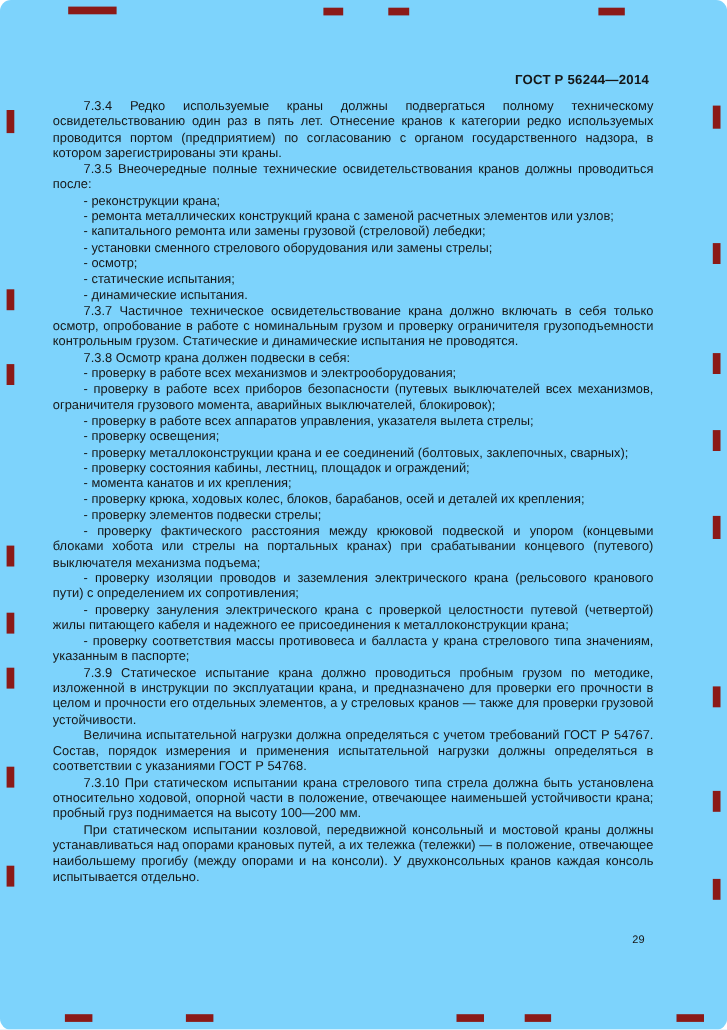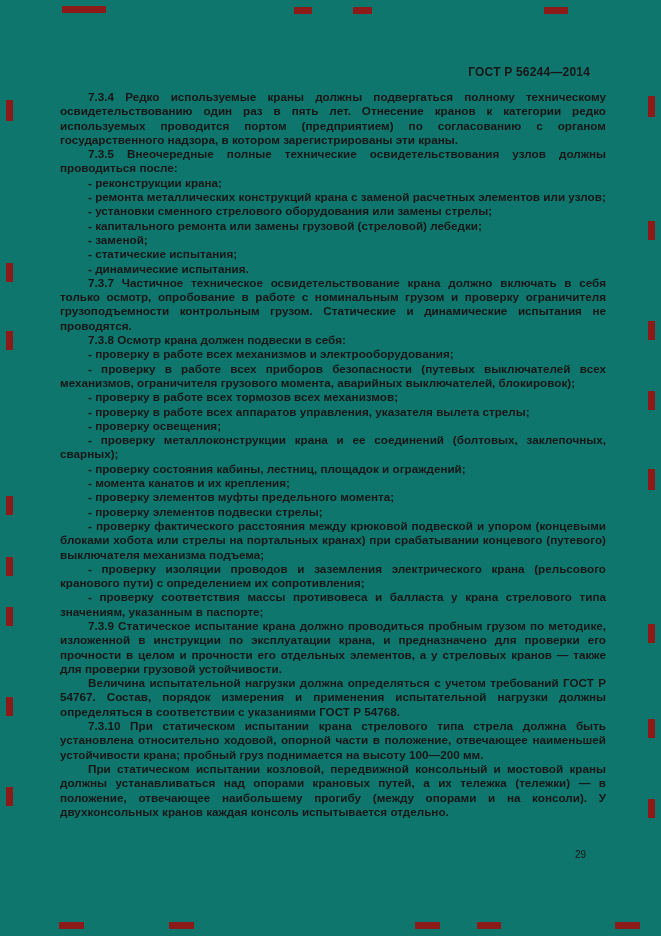--- a/index.html
+++ b/index.html
@@ -4,44 +4,44 @@
 <style>
   html, body {
     margin: 0;
     padding: 0;
     background: #ffffff;
   }
   .page {
     position: relative;
     width: 661px;
     height: 936px;
-    background: #0f766e;
+    background: #7dd3fc;
     overflow: hidden;
     font-family: "Liberation Sans", "DejaVu Sans", sans-serif;
     color: #161616;
+    border-radius: 10px;
   }
   .doc-header {
     position: absolute;
     top: 65px;
     right: 71px;
     font-size: 12px;
     font-weight: bold;
     letter-spacing: 0.2px;
     white-space: nowrap;
   }
   .body-text {
     position: absolute;
     top: 90px;
-    left: 60px;
+    left: 48px;
     width: 546px;
     font-size: 11.7px;
     line-height: 14.3px;
     text-align: justify;
     hyphens: auto;
-    font-weight: bold;
     -webkit-hyphens: auto;
   }
   .body-text p.block {
     margin: 0;
     padding: 0;
     text-indent: 28px;
   }
   .page-number {
     position: absolute;
     top: 849px;
@@ -54,42 +54,42 @@
   }
 </style>
 </head>
 <body>
 
 <div class="page">
   <div class="doc-header">ГОСТ Р 56244—2014</div>
 
   <div class="body-text">
       <p class="block para">7.3.4  Редко используемые краны должны подвергаться полному техническому освидетельствованию один раз в пять лет. Отнесение кранов к категории редко используемых проводится портом (предприятием) по согласованию с органом государственного надзора, в котором зарегистрированы эти краны.</p>
-      <p class="block para">7.3.5  Внеочередные полные технические освидетельствования узлов должны проводиться после:</p>
+      <p class="block para">7.3.5  Внеочередные полные технические освидетельствования кранов должны проводиться после:</p>
       <p class="block item">- реконструкции крана;</p>
       <p class="block item">- ремонта металлических конструкций крана с заменой расчетных элементов или узлов;</p>
+      <p class="block item">- капитального ремонта или замены грузовой (стреловой) лебедки;</p>
       <p class="block item">- установки сменного стрелового оборудования или замены стрелы;</p>
-      <p class="block item">- капитального ремонта или замены грузовой (стреловой) лебедки;</p>
-      <p class="block item">- заменой;</p>
+      <p class="block item">- осмотр;</p>
       <p class="block item">- статические испытания;</p>
       <p class="block item">- динамические испытания.</p>
       <p class="block para">7.3.7  Частичное техническое освидетельствование крана должно включать в себя только осмотр, опробование в работе с номинальным грузом и проверку ограничителя грузоподъемности контрольным грузом. Статические и динамические испытания не проводятся.</p>
       <p class="block para">7.3.8  Осмотр крана должен подвески в себя:</p>
       <p class="block item">- проверку в работе всех механизмов и электрооборудования;</p>
       <p class="block item">- проверку в работе всех приборов безопасности (путевых выключателей всех механизмов, ограничителя грузового момента, аварийных выключателей, блокировок);</p>
-      <p class="block item">- проверку в работе всех тормозов всех механизмов;</p>
       <p class="block item">- проверку в работе всех аппаратов управления, указателя вылета стрелы;</p>
       <p class="block item">- проверку освещения;</p>
       <p class="block item">- проверку металлоконструкции крана и ее соединений (болтовых, заклепочных, сварных);</p>
       <p class="block item">- проверку состояния кабины, лестниц, площадок и ограждений;</p>
       <p class="block item">- момента канатов и их крепления;</p>
-      <p class="block item">- проверку элементов муфты предельного момента;</p>
+      <p class="block item">- проверку крюка, ходовых колес, блоков, барабанов, осей и деталей их крепления;</p>
       <p class="block item">- проверку элементов подвески стрелы;</p>
       <p class="block item">- проверку фактического расстояния между крюковой подвеской и упором (концевыми блоками хобота или стрелы на портальных кранах) при срабатывании концевого (путевого) выключателя механизма подъема;</p>
       <p class="block item">- проверку изоляции проводов и заземления электрического крана (рельсового кранового пути) с определением их сопротивления;</p>
+      <p class="block item">- проверку зануления электрического крана с проверкой целостности путевой (четвертой) жилы питающего кабеля и надежного ее присоединения к металлоконструкции крана;</p>
       <p class="block item">- проверку соответствия массы противовеса и балласта у крана стрелового типа значениям, указанным в паспорте;</p>
       <p class="block para">7.3.9  Статическое испытание крана должно проводиться пробным грузом по методике, изложенной в инструкции по эксплуатации крана, и предназначено для проверки его прочности в целом и прочности его отдельных элементов, а у стреловых кранов — также для проверки грузовой устойчивости.</p>
       <p class="block para">Величина испытательной нагрузки должна определяться с учетом требований ГОСТ Р 54767. Состав, порядок измерения и применения испытательной нагрузки должны определяться в соответствии с указаниями ГОСТ Р 54768.</p>
       <p class="block para">7.3.10  При статическом испытании крана стрелового типа стрела должна быть установлена относительно ходовой, опорной части в положение, отвечающее наименьшей устойчивости крана; пробный груз поднимается на высоту 100—200 мм.</p>
       <p class="block para">При статическом испытании козловой, передвижной консольный и мостовой краны должны устанавливаться над опорами крановых путей, а их тележка (тележки) — в положение, отвечающее наибольшему прогибу (между опорами и на консоли). У двухконсольных кранов каждая консоль испытывается отдельно.</p>
     </div>
 
   <div class="page-number">29</div>
 <div class="mark" style="left: 62px; top: 6px; width: 44px; height: 7px; background: rgb(139, 26, 24);"></div>
     <div class="mark" style="left: 294px; top: 7px; width: 18px; height: 7px; background: rgb(139, 26, 24);"></div>

